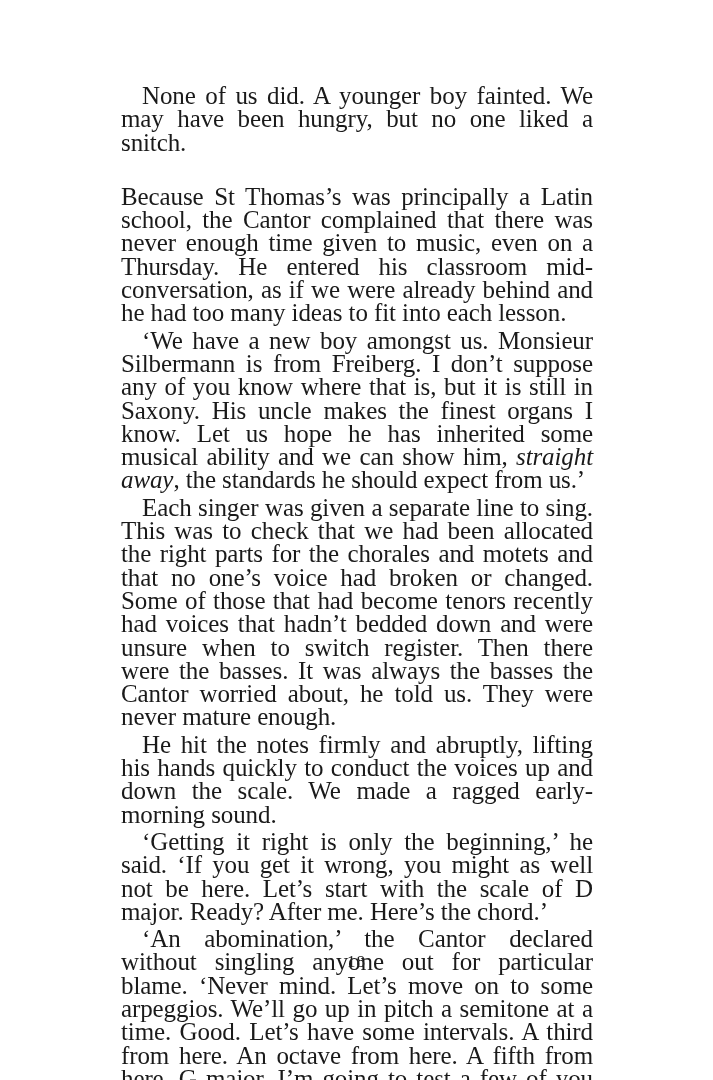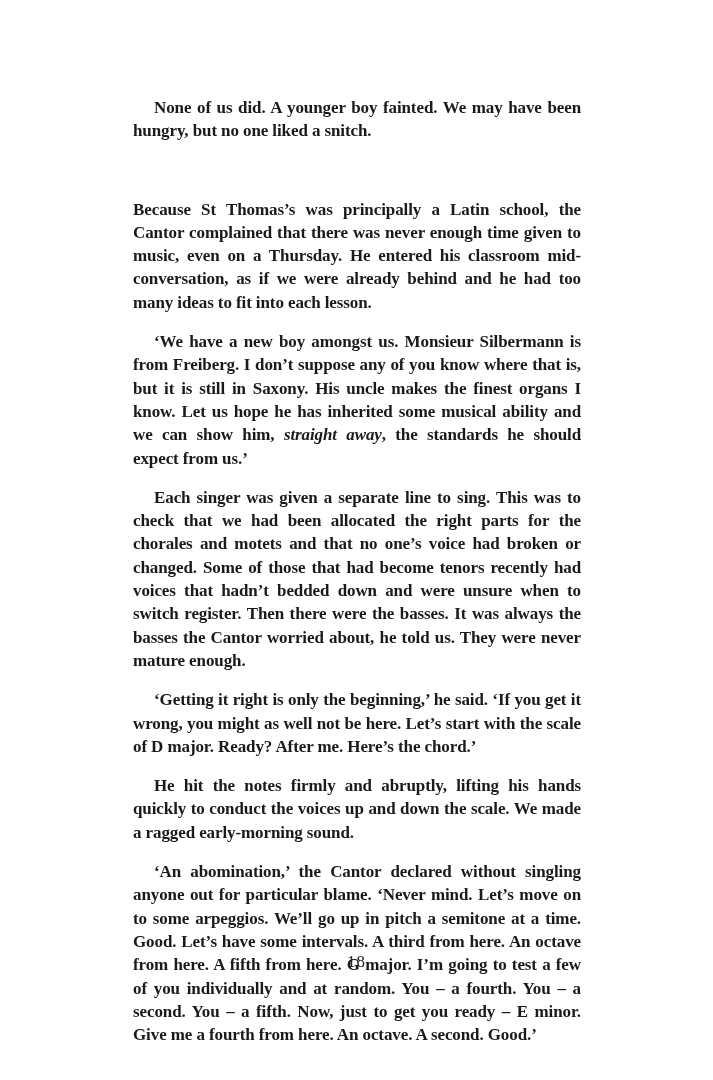--- a/index.html
+++ b/index.html
@@ -15,28 +15,27 @@
     font-family: "Liberation Serif", "DejaVu Serif", serif;
     color: #1a1a1a;
   }
   .page {
     position: absolute;
     left: 117px;
     top: 80px;
     width: 480px;
   }
   .para {
-    margin: 16px;
-    font-size: 17px;
+    margin: 4px;
+    font-size: 25px;
     line-height: 23.3px;
     text-align: justify;
     text-align-last: left;
     hyphens: none;
     letter-spacing: -0.1px;
-    font-weight: bold;
   }
   .para.indent {
     text-indent: 21px;
   }
   .para.noindent {
     text-indent: 0;
   }
   .section-break {
     height: 23px;
   }
@@ -56,18 +55,18 @@
 </style>
 </head>
 <body>
 
 <div class="page">
   <p class="para indent">None of us did. A younger boy fainted. We may have been hungry, but no one liked a snitch.</p>
   <div class="section-break"></div>
   <p class="para noindent">Because St Thomas’s was principally a Latin school, the Cantor complained that there was never enough time given to music, even on a Thursday. He entered his classroom mid-conversation, as if we were already behind and he had too many ideas to fit into each lesson.</p>
   <p class="para indent"><span>‘We have a new boy amongst us. Monsieur Silbermann is from Freiberg. I don’t suppose any of you know where that is, but it is still in Saxony. His uncle makes the finest organs I know. Let us hope he has inherited some musical ability and we can show him, </span><em>straight away</em><span>, the standards he should expect from us.’</span></p>
   <p class="para indent">Each singer was given a separate line to sing. This was to check that we had been allocated the right parts for the chorales and motets and that no one’s voice had broken or changed. Some of those that had become tenors recently had voices that hadn’t bedded down and were unsure when to switch register. Then there were the basses. It was always the basses the Cantor worried about, he told us. They were never mature enough.</p>
+  <p class="para indent">He hit the notes firmly and abruptly, lifting his hands quickly to conduct the voices up and down the scale. We made a ragged early-morning sound.</p>
   <p class="para indent">‘Getting it right is only the beginning,’ he said. ‘If you get it wrong, you might as well not be here. Let’s start with the scale of D major. Ready? After me. Here’s the chord.’</p>
-  <p class="para indent">He hit the notes firmly and abruptly, lifting his hands quickly to conduct the voices up and down the scale. We made a ragged early-morning sound.</p>
   <p class="para indent">‘An abomination,’ the Cantor declared without singling anyone out for particular blame. ‘Never mind. Let’s move on to some arpeggios. We’ll go up in pitch a semitone at a time. Good. Let’s have some intervals. A third from here. An octave from here. A fifth from here. G major. I’m going to test a few of you individually and at random. You – a fourth. You – a second. You – a fifth. Now, just to get you ready – E minor. Give me a fourth from here. An octave. A second. Good.’</p>
 </div>
 
 <div class="page-number">18</div>
 
 </body></html>

